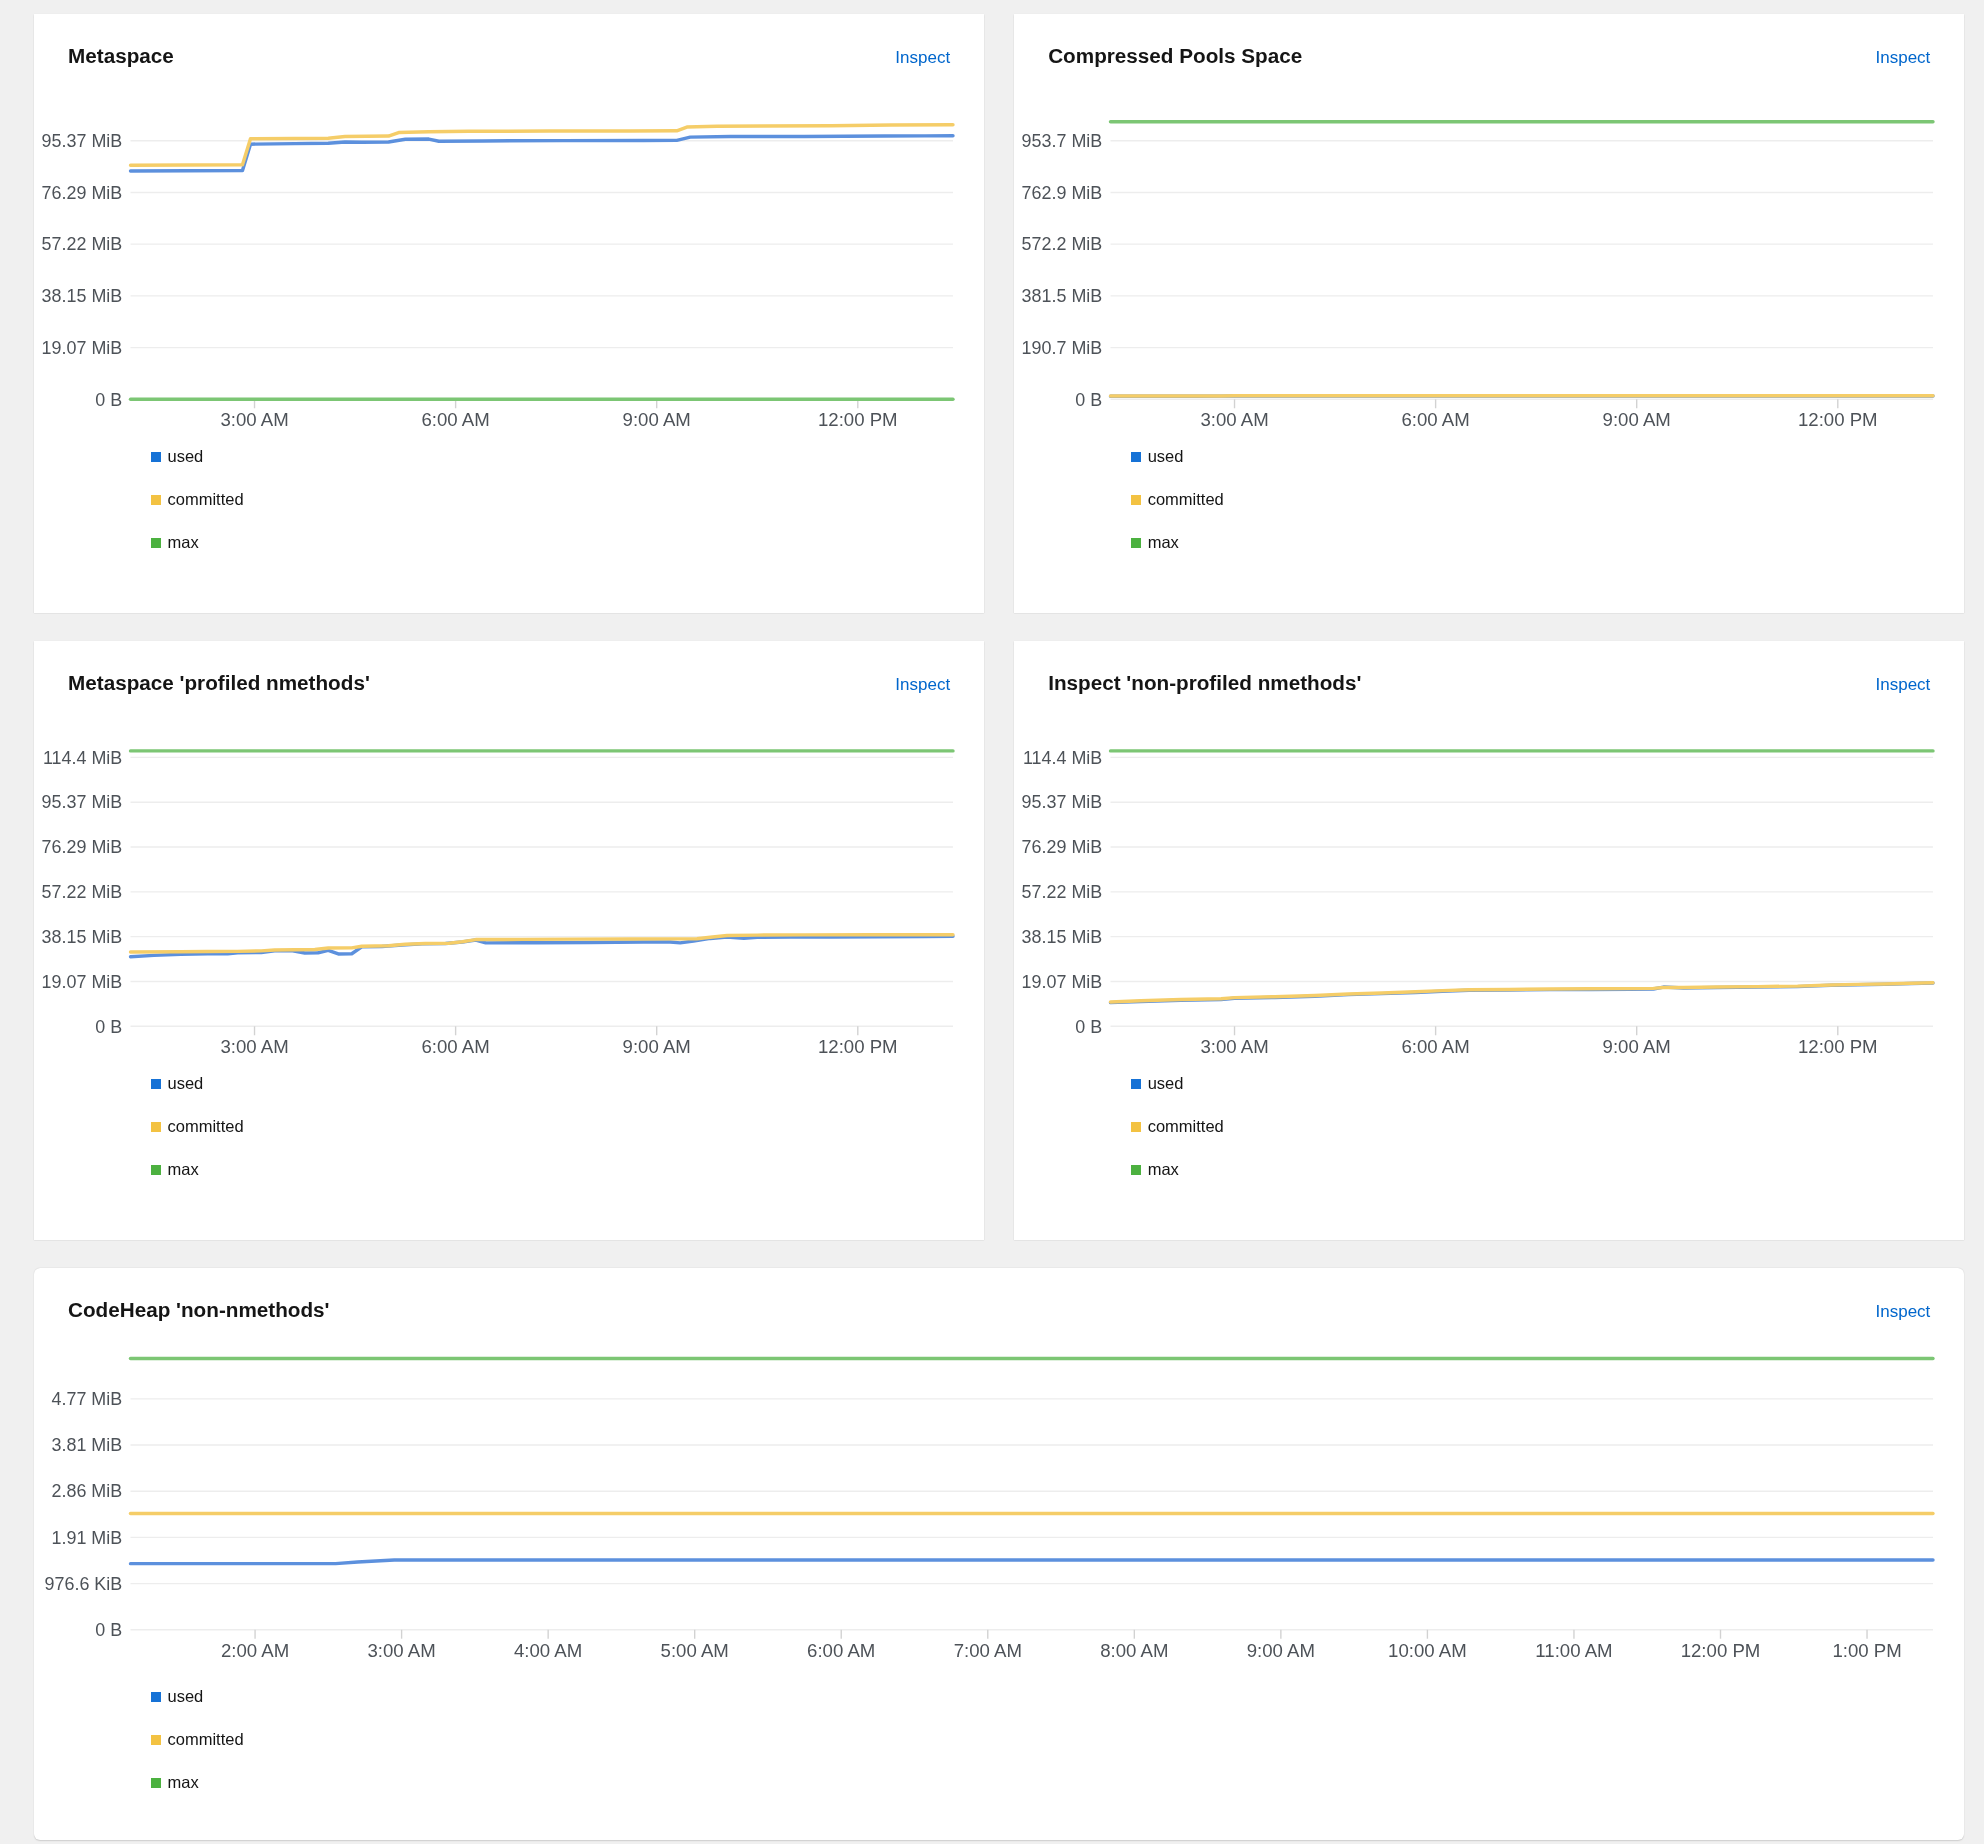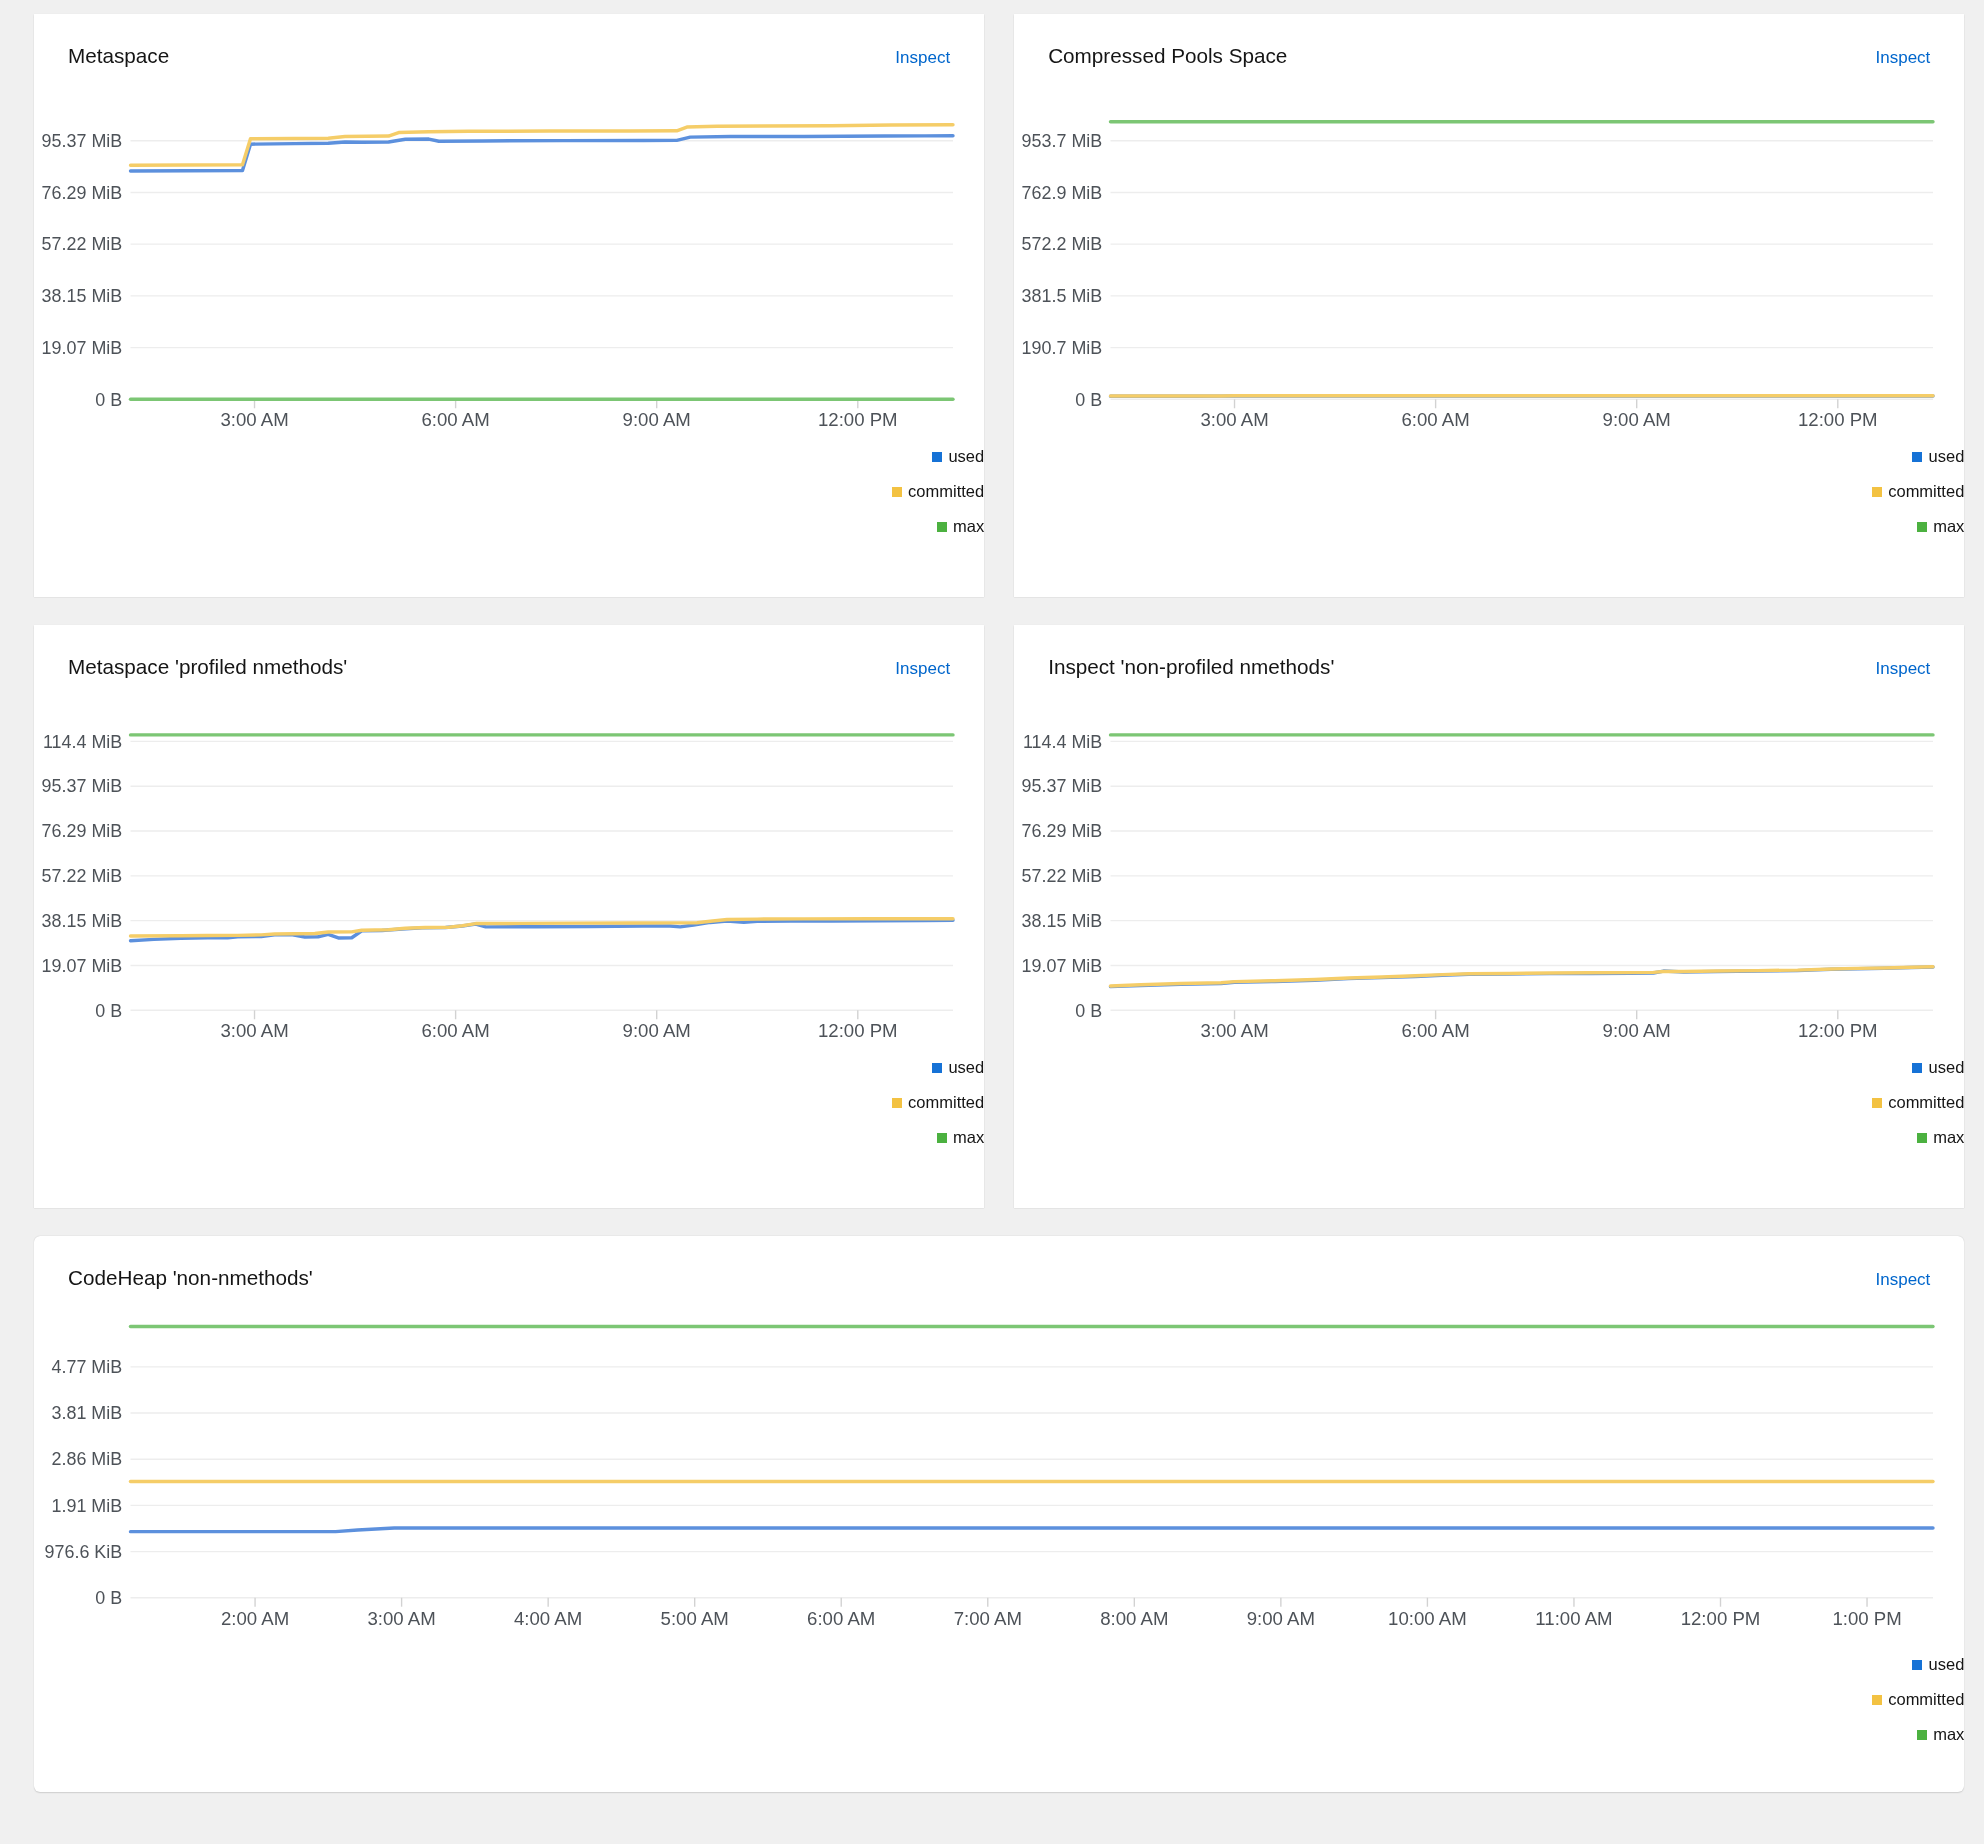--- a/index.html
+++ b/index.html
@@ -29,30 +29,30 @@
   .card{
     background:#ffffff;
     box-shadow:0 0.7px 1.4px rgba(3,3,3,0.14), 0 0 0.7px rgba(3,3,3,0.1);
     overflow:hidden;
   }
   .card.full{grid-column:1 / -1;border-radius:6px;}
   .card-head{
     display:flex;justify-content:space-between;align-items:baseline;
     padding:30px 34px 0 34px;
   }
-  .card-title{font-size:20.7px;font-weight:400;margin:0;color:#151515;}
+  .card-title{font-size:20.7px;font-weight:700;margin:0;color:#151515;}
   .inspect{
     font-size:17px;color:#0066cc;text-decoration:none;cursor:pointer;font-weight:400;
   }
   .chart-mount{margin-top:23.4px;}
   .chart-mount svg{display:block;}
   text{font-family:"Liberation Sans", sans-serif;}
   .legend{
     margin:11px 0 61px 117px;
-    display:flex;flex-direction:column;gap:16px;align-items:flex-end;
+    display:flex;flex-direction:column;gap:24px;
   }
   .card.full .legend{margin-bottom:48px;}
   .legend-row{display:flex;align-items:center;gap:6.2px;font-size:16.5px;color:#151515;}
   .swatch{width:10.3px;height:10.3px;flex:0 0 auto;}
 </style>
 </head>
 <body>
 
 <div class="page">
 

